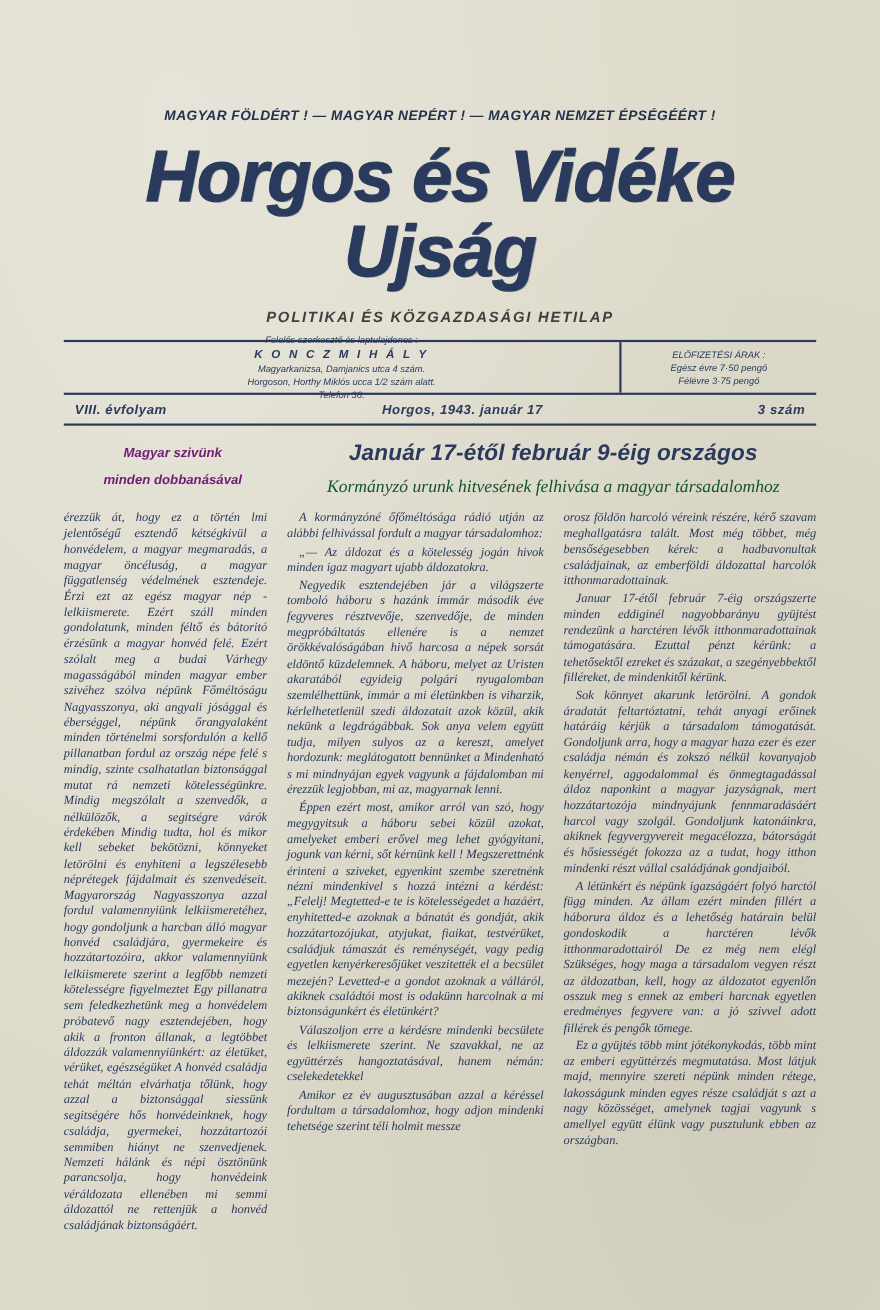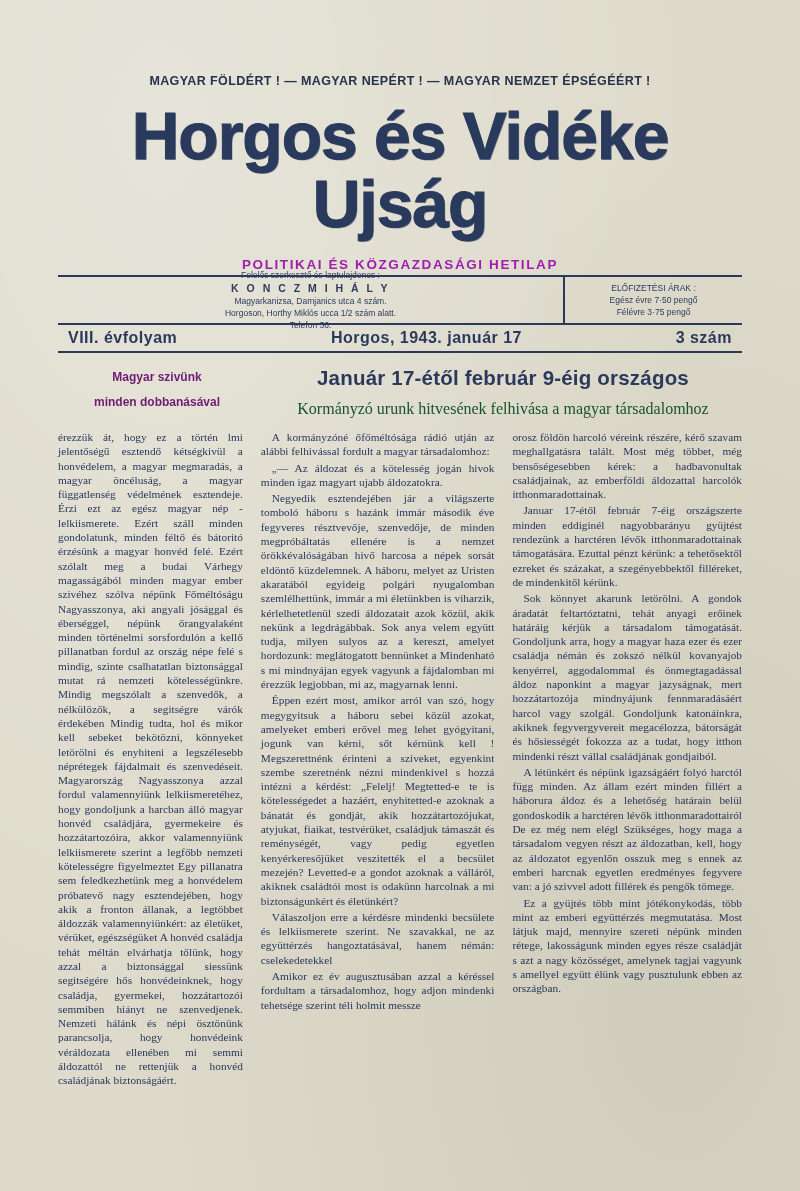--- a/index.html
+++ b/index.html
@@ -24,24 +24,25 @@
     position: absolute;
     inset: 0;
     background:
       radial-gradient(ellipse at 20% 10%, rgba(255,255,255,0.25), rgba(0,0,0,0) 60%),
       radial-gradient(ellipse at 85% 85%, rgba(120,110,80,0.13), rgba(0,0,0,0) 60%);
     pointer-events: none;
   }
   .sheet {
     position: absolute;
     left: 58px;
-    top: 44px;
+    top: 68px;
     width: 684px;
     height: 1080px;
     color: #23324f;
+    font-style: italic;
   }
 
   .slogan {
     text-align: center;
     font-family: "Liberation Sans", sans-serif;
     font-weight: bold;
     font-size: 12.5px;
     letter-spacing: 0.4px;
     color: #24324e;
     margin-top: 30px;
@@ -62,23 +63,23 @@
     -webkit-text-stroke: 1px #2a3a5c;
     text-shadow: 1px 1px 0 rgba(42,58,92,0.45);
   }
 
   .subtitle {
     text-align: center;
     font-family: "Liberation Sans", sans-serif;
     font-weight: bold;
     font-size: 13.5px;
     letter-spacing: 1.6px;
-    color: #a21caf;
+    color: #404040;
     margin-top: 12px;
-    margin-bottom: 3px;
+    margin-bottom: 13px;
   }
 
   .infobar {
     display: flex;
     border-top: 2px solid #2b3a5c;
     border-bottom: 2px solid #2b3a5c;
     height: 46px;
     align-items: stretch;
   }
   .infobar > div {
@@ -118,21 +119,21 @@
   }
 
   .issuebar {
     display: flex;
     align-items: center;
     justify-content: space-between;
     border-bottom: 2px solid #2b3a5c;
     height: 26px;
     font-family: "Liberation Sans", sans-serif;
     font-weight: bold;
-    font-size: 16px;
+    font-size: 12px;
     color: #2b3a5c;
     padding: 0 10px;
   }
   .issuebar .vol { letter-spacing: 0.5px; }
   .issuebar .date { letter-spacing: 0.5px; }
   .issuebar .num { letter-spacing: 0.5px; }
 
   
   .headzone {
     display: flex;

